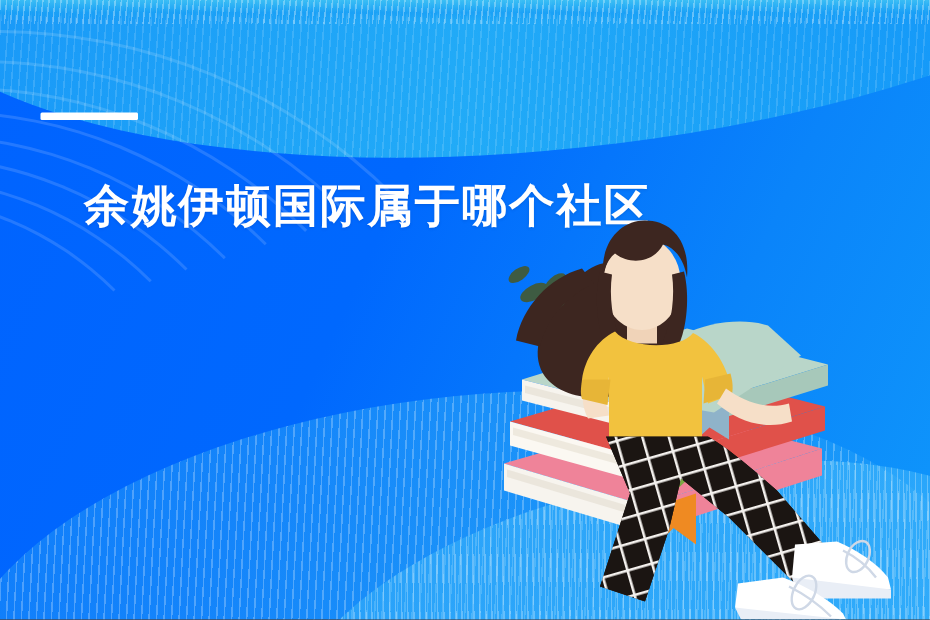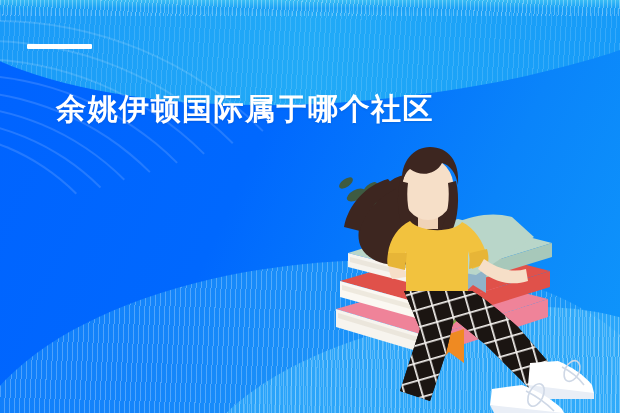--- a/index.html
+++ b/index.html
@@ -95,22 +95,23 @@
     background-image:repeating-linear-gradient(
         94deg,
         rgba(255,255,255,.28) 0px,
         rgba(255,255,255,.28) 1px,
         rgba(255,255,255,0) 1px,
         rgba(255,255,255,0) 4px);
   }
 
   
   #headline{
-    position:absolute;left:0;top:0;width:470px;
-    padding:44px 0 0 27px;
+    position:absolute;left:0;top:16px;width:470px;
+    padding:59px 0 0 27px;
+    font-family:Liberation Mono, monospace;
   }
   #accent-rule{
     width:65px;height:5px;background:#ffffff;border-radius:1px;
     margin:0 0 40px 0;
   }
   #title{
     color:#ffffff;
     font-size:30px;
     font-weight:bold;
     letter-spacing:1.5px;

